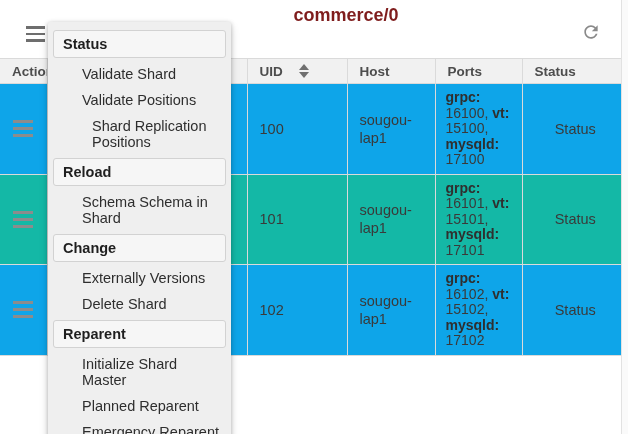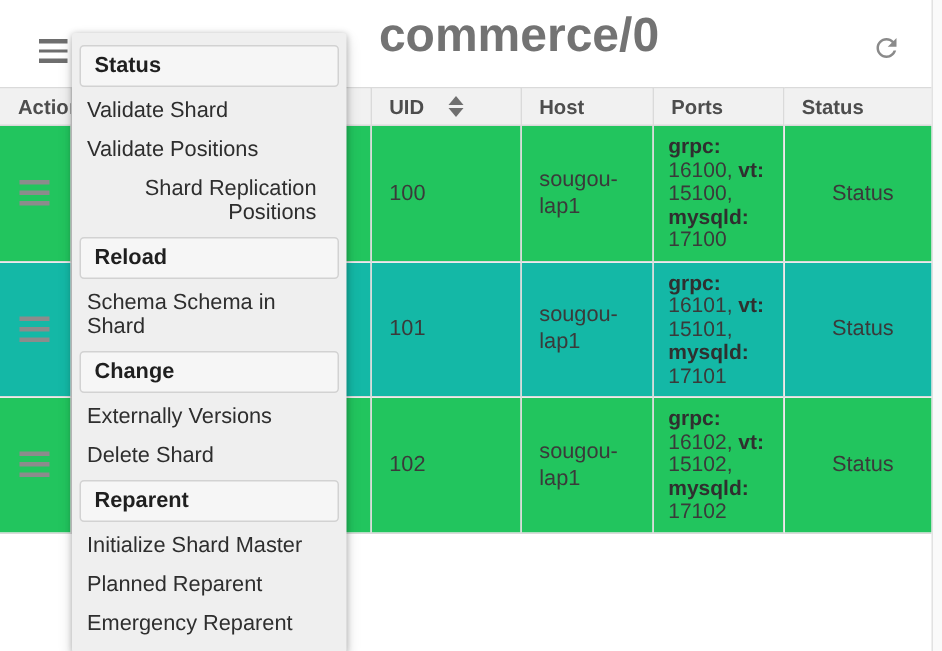--- a/index.html
+++ b/index.html
@@ -13,21 +13,21 @@
   
   .topbar{position:absolute;top:0;left:0;right:0;height:58px;background:#ffffff;}
   .menu-toggle{
     position:absolute;left:26px;top:26px;width:22px;height:20px;
     background:transparent;border:none;padding:0;cursor:pointer;
   }
   .menu-toggle .bar{display:block;width:19px;height:2.5px;background:#6e6e6e;margin:0 0 4px 0;}
   .page-title{
     position:absolute;top:5px;left:0;right:0;text-align:center;
     padding-left:64px;box-sizing:border-box;
-    font-size:32px;font-weight:bold;color:#737373;letter-spacing:0;
+    font-size:18px;font-weight:bold;color:#7f1d1d;letter-spacing:0;
   }
   .refresh-btn{
     position:absolute;right:26px;top:22px;width:22px;height:22px;
     background:transparent;border:none;padding:0;cursor:pointer;
   }
   .refresh-btn svg{width:20px;height:20px;fill:#8a8a8a;}
 
   
   table.tablets{
     position:absolute;top:58px;left:0;width:628px;
@@ -43,21 +43,21 @@
   table.tablets th:last-child, table.tablets td:last-child{border-right:none;}
   thead th{
     height:25px;background:#f1f1f1;
     font-size:13.5px;font-weight:bold;color:#4d4d4d;
     text-align:left;padding:2px 4px 2px 12px;white-space:nowrap;
   }
   thead th .th-inner{display:flex;align-items:center;gap:16px;}
   .sort-icon{display:inline-flex;flex-direction:column;align-items:center;gap:2px;}
   .sort-icon .tri-up{width:0;height:0;border-left:5px solid transparent;border-right:5px solid transparent;border-bottom:6px solid #6f6f6f;}
   .sort-icon .tri-down{width:0;height:0;border-left:5px solid transparent;border-right:5px solid transparent;border-top:6px solid #6f6f6f;}
-  tbody td{height:88px;vertical-align:middle;background:#22c55e;padding:6px 10px;}
+  tbody td{height:88px;vertical-align:middle;background:#0ea5e9;padding:6px 10px;}
   tbody tr.striped td{background:#14b8a6;}
   td.c-actions{padding:0;text-align:center;}
   .row-actions-button{background:transparent;border:none;padding:4px;cursor:pointer;display:inline-block;}
   .row-actions-button .bar{display:block;width:20px;height:3px;background:#8c8c8c;margin:0 0 4px 0;}
   .row-actions-button .bar:last-child{margin-bottom:0;}
   td.c-uid{padding-left:12px;margin-top:32px;}
   td.c-host{padding-left:12px;line-height:18px;margin-top:20px;}
   td.c-ports{line-height:15.5px;font-size:14px;}
   td.c-ports b{font-weight:bold;color:#2f2f2f;}
   td.c-status{text-align:center;}
@@ -69,23 +69,23 @@
     background:#efefef;border-radius:2px;
     box-shadow:0 1px 4px rgba(0,0,0,.25),0 4px 10px rgba(0,0,0,.14);
     padding:5px 0 6px 0;z-index:100;box-sizing:border-box;
   }
   .menu-section-header{
     margin:3px 5px;padding:4px 9px;
     background:#f6f6f6;border:1px solid #d2d2d2;border-radius:3px;
     font-size:14.5px;font-weight:bold;color:#1f1f1f;line-height:18px;
   }
   .menu-item{
-    padding:5px 10px;font-size:14.5px;color:#2e2e2e;line-height:16px;cursor:pointer;
-  }
-  .menu-item.align-center{text-align:right;padding-left:20px;padding-right:20px;line-height:16px;}
+    padding:5px 10px;font-size:14.5px;color:#2e2e2e;line-height:16px;cursor:pointer;margin-left:24px;
+  }
+  .menu-item.align-center{text-align:left;padding-left:20px;padding-right:20px;line-height:16px;}
 
   
   .scrollbar{
     position:absolute;top:0;right:0;width:6px;height:434px;
     background:#fafafa;border-left:1px solid #e2e2e2;z-index:50;
   }
 </style>
 </head>
 <body>
 

